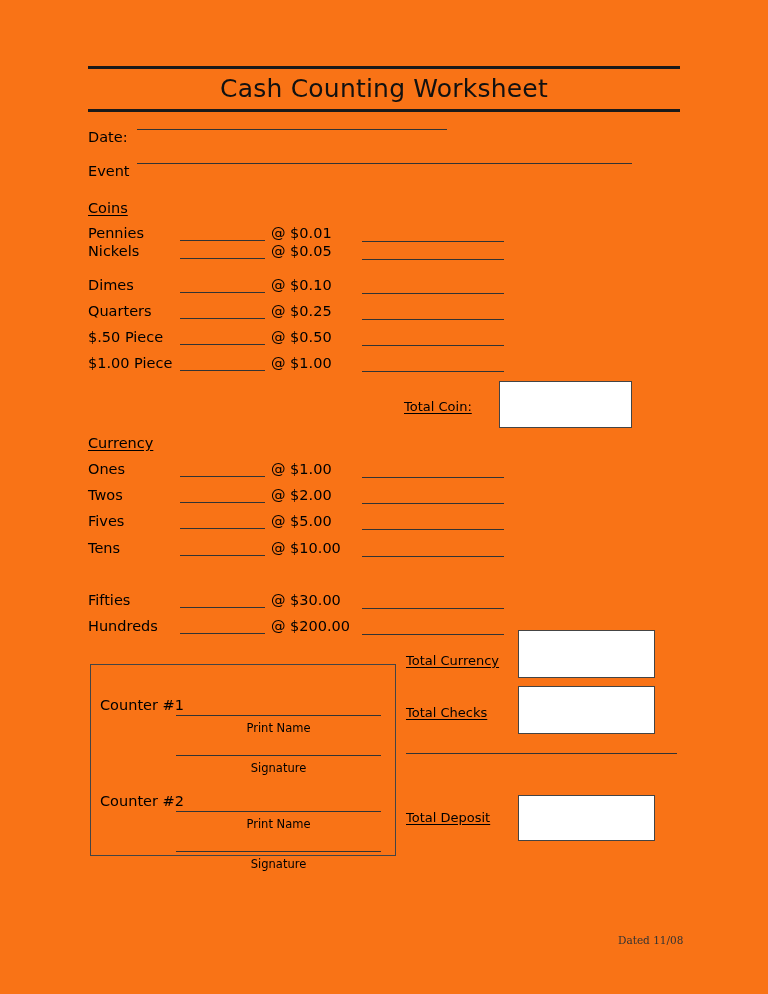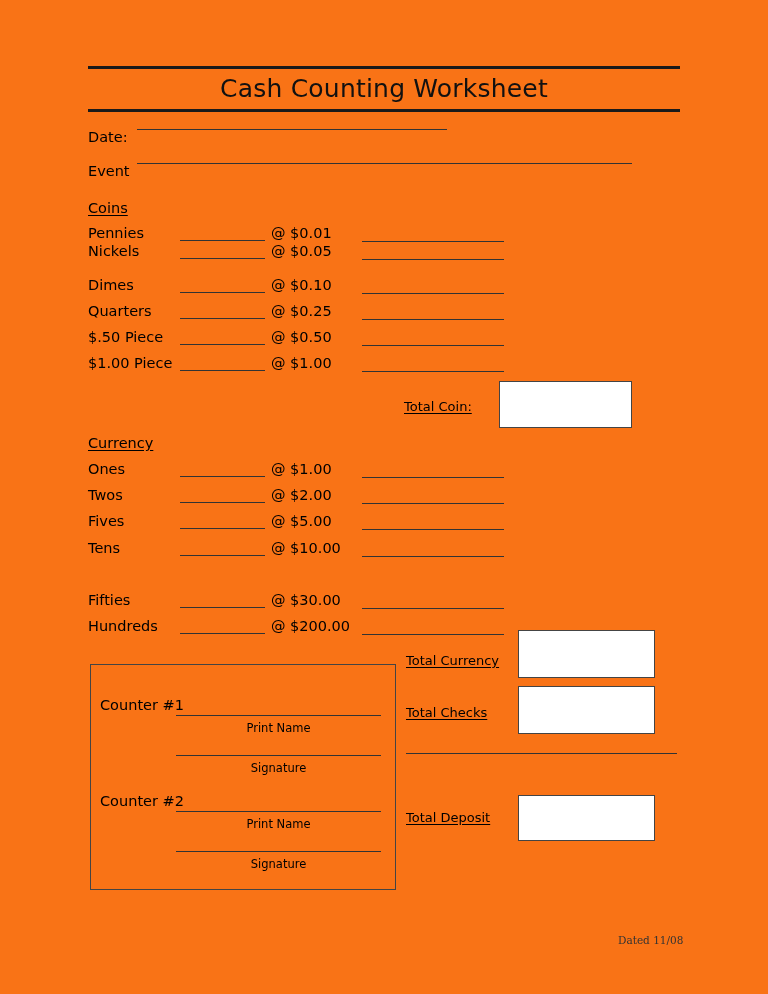--- a/index.html
+++ b/index.html
@@ -115,21 +115,21 @@
     border-bottom: 1.5px solid #333;
     height: 0;
   }
 
   
   .counter-panel {
     position: absolute;
     left: 90px;
     top: 664px;
     width: 306px;
-    height: 226px;
+    height: 192px;
     border: 1.6px solid #444;
     box-sizing: border-box;
   }
   .counter-label {
     position: absolute;
     font-size: 14.5px;
     white-space: nowrap;
   }
   .counter-line {
     position: absolute;

